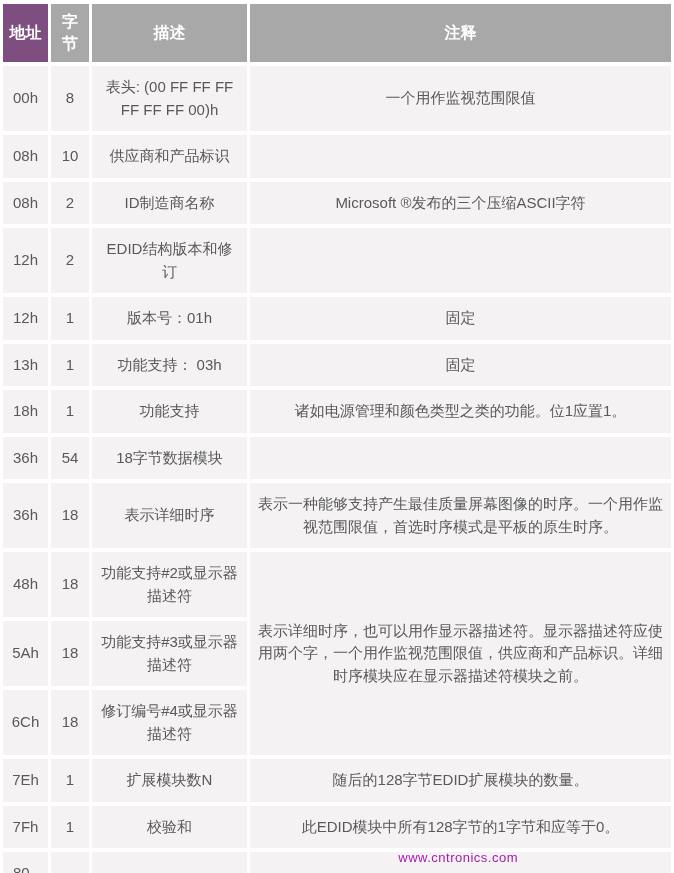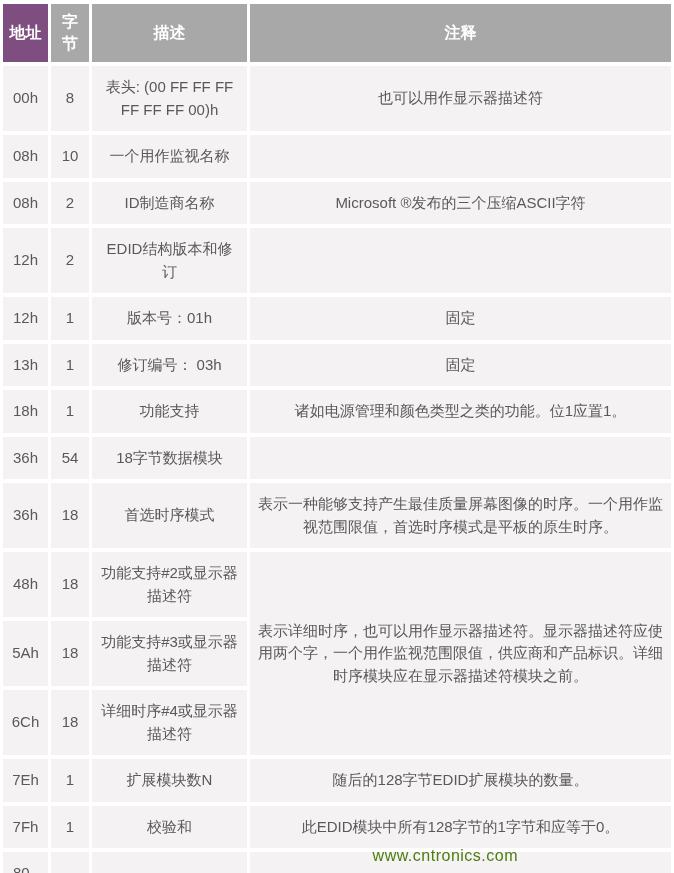--- a/index.html
+++ b/index.html
@@ -49,22 +49,22 @@
     text-align: center;
     vertical-align: middle;
     padding: 10px 8px;
     box-sizing: border-box;
     word-break: break-word;
   }
   .watermark {
     position: absolute;
     right: 14px;
     bottom: 8px;
-    color: #4d7c0f;
-    font-size: 16px;
+    color: #a21caf;
+    font-size: 13px;
     letter-spacing: 0.5px;
     pointer-events: none;
   }
 </style>
 </head>
 <body>
 
 <div class="page">
   <table class="edid">
     <colgroup>
@@ -79,26 +79,26 @@
         <th>字节</th>
         <th>描述</th>
         <th>注释</th>
       </tr>
     </thead>
     <tbody>
       <tr>
         <td>00h</td>
         <td>8</td>
         <td>表头: (00 FF FF FF FF FF FF 00)h</td>
-        <td>也可以用作显示器描述符</td>
+        <td>一个用作监视范围限值</td>
       </tr>
       <tr>
         <td>08h</td>
         <td>10</td>
-        <td>一个用作监视名称</td>
+        <td>供应商和产品标识</td>
         <td></td>
       </tr>
       <tr>
         <td>08h</td>
         <td>2</td>
         <td>ID制造商名称</td>
         <td>Microsoft ®发布的三个压缩ASCII字符</td>
       </tr>
       <tr>
         <td>12h</td>
@@ -108,56 +108,56 @@
       </tr>
       <tr>
         <td>12h</td>
         <td>1</td>
         <td>版本号：01h</td>
         <td>固定</td>
       </tr>
       <tr>
         <td>13h</td>
         <td>1</td>
-        <td>修订编号： 03h</td>
+        <td>功能支持： 03h</td>
         <td>固定</td>
       </tr>
       <tr>
         <td>18h</td>
         <td>1</td>
         <td>功能支持</td>
         <td>诸如电源管理和颜色类型之类的功能。位1应置1。</td>
       </tr>
       <tr>
         <td>36h</td>
         <td>54</td>
         <td>18字节数据模块</td>
         <td></td>
       </tr>
       <tr>
         <td>36h</td>
         <td>18</td>
-        <td>首选时序模式</td>
+        <td>表示详细时序</td>
         <td>表示一种能够支持产生最佳质量屏幕图像的时序。一个用作监视范围限值，首选时序模式是平板的原生时序。</td>
       </tr>
       <tr>
         <td>48h</td>
         <td>18</td>
         <td>功能支持#2或显示器描述符</td>
         <td rowspan="3">表示详细时序，也可以用作显示器描述符。显示器描述符应使用两个字，一个用作监视范围限值，供应商和产品标识。详细时序模块应在显示器描述符模块之前。</td>
       </tr>
       <tr>
         <td>5Ah</td>
         <td>18</td>
         <td>功能支持#3或显示器描述符</td>
       </tr>
       <tr>
         <td>6Ch</td>
         <td>18</td>
-        <td>详细时序#4或显示器描述符</td>
+        <td>修订编号#4或显示器描述符</td>
       </tr>
       <tr>
         <td>7Eh</td>
         <td>1</td>
         <td>扩展模块数N</td>
         <td>随后的128字节EDID扩展模块的数量。</td>
       </tr>
       <tr>
         <td>7Fh</td>
         <td>1</td>

